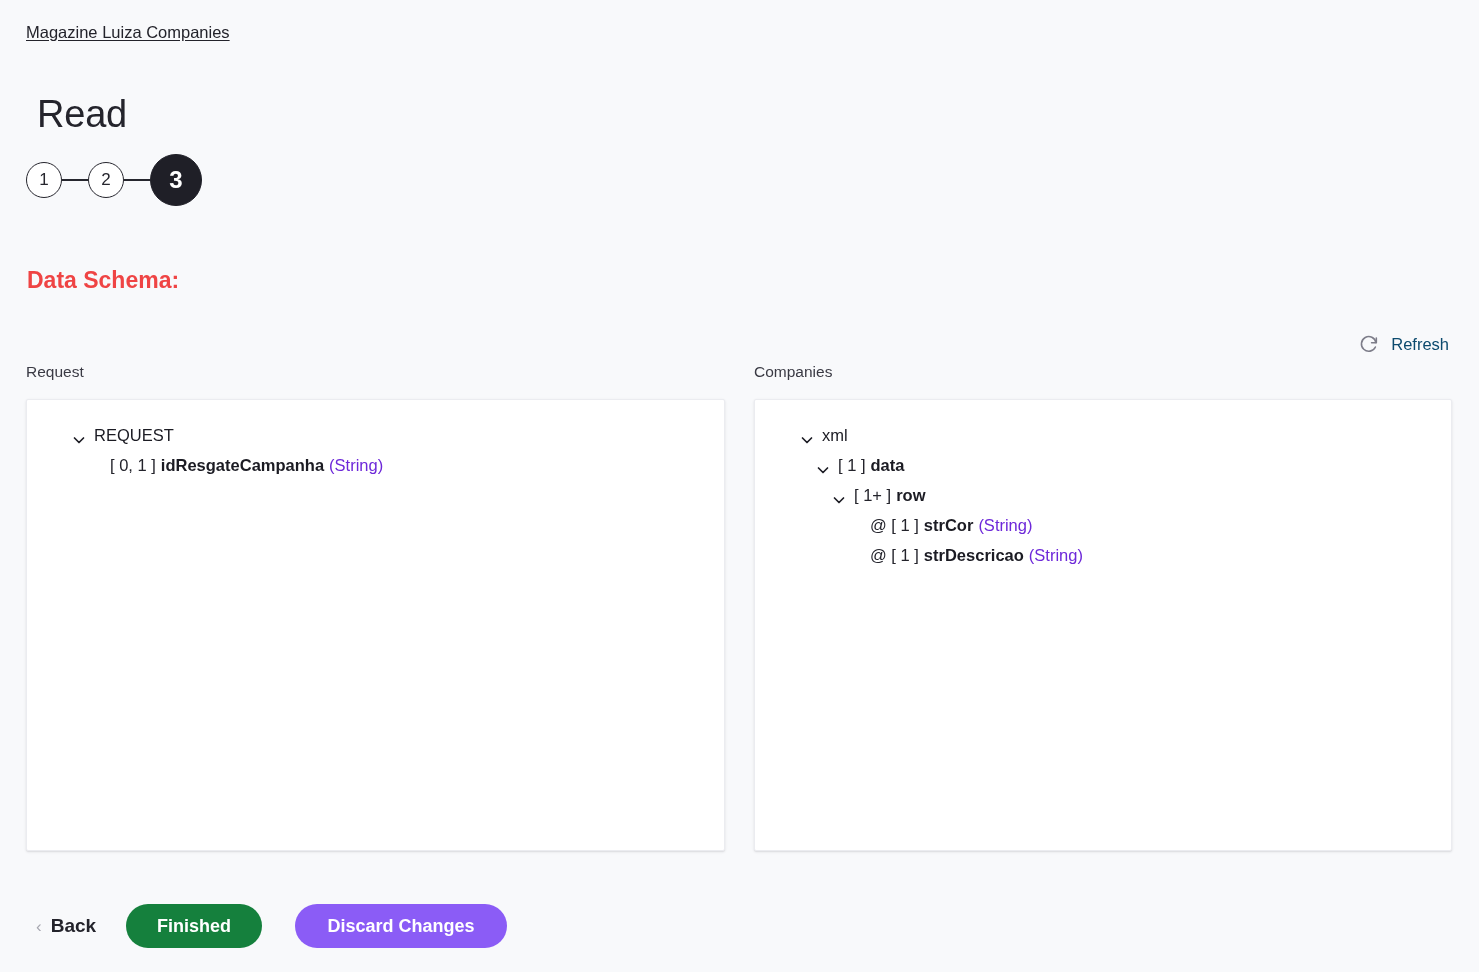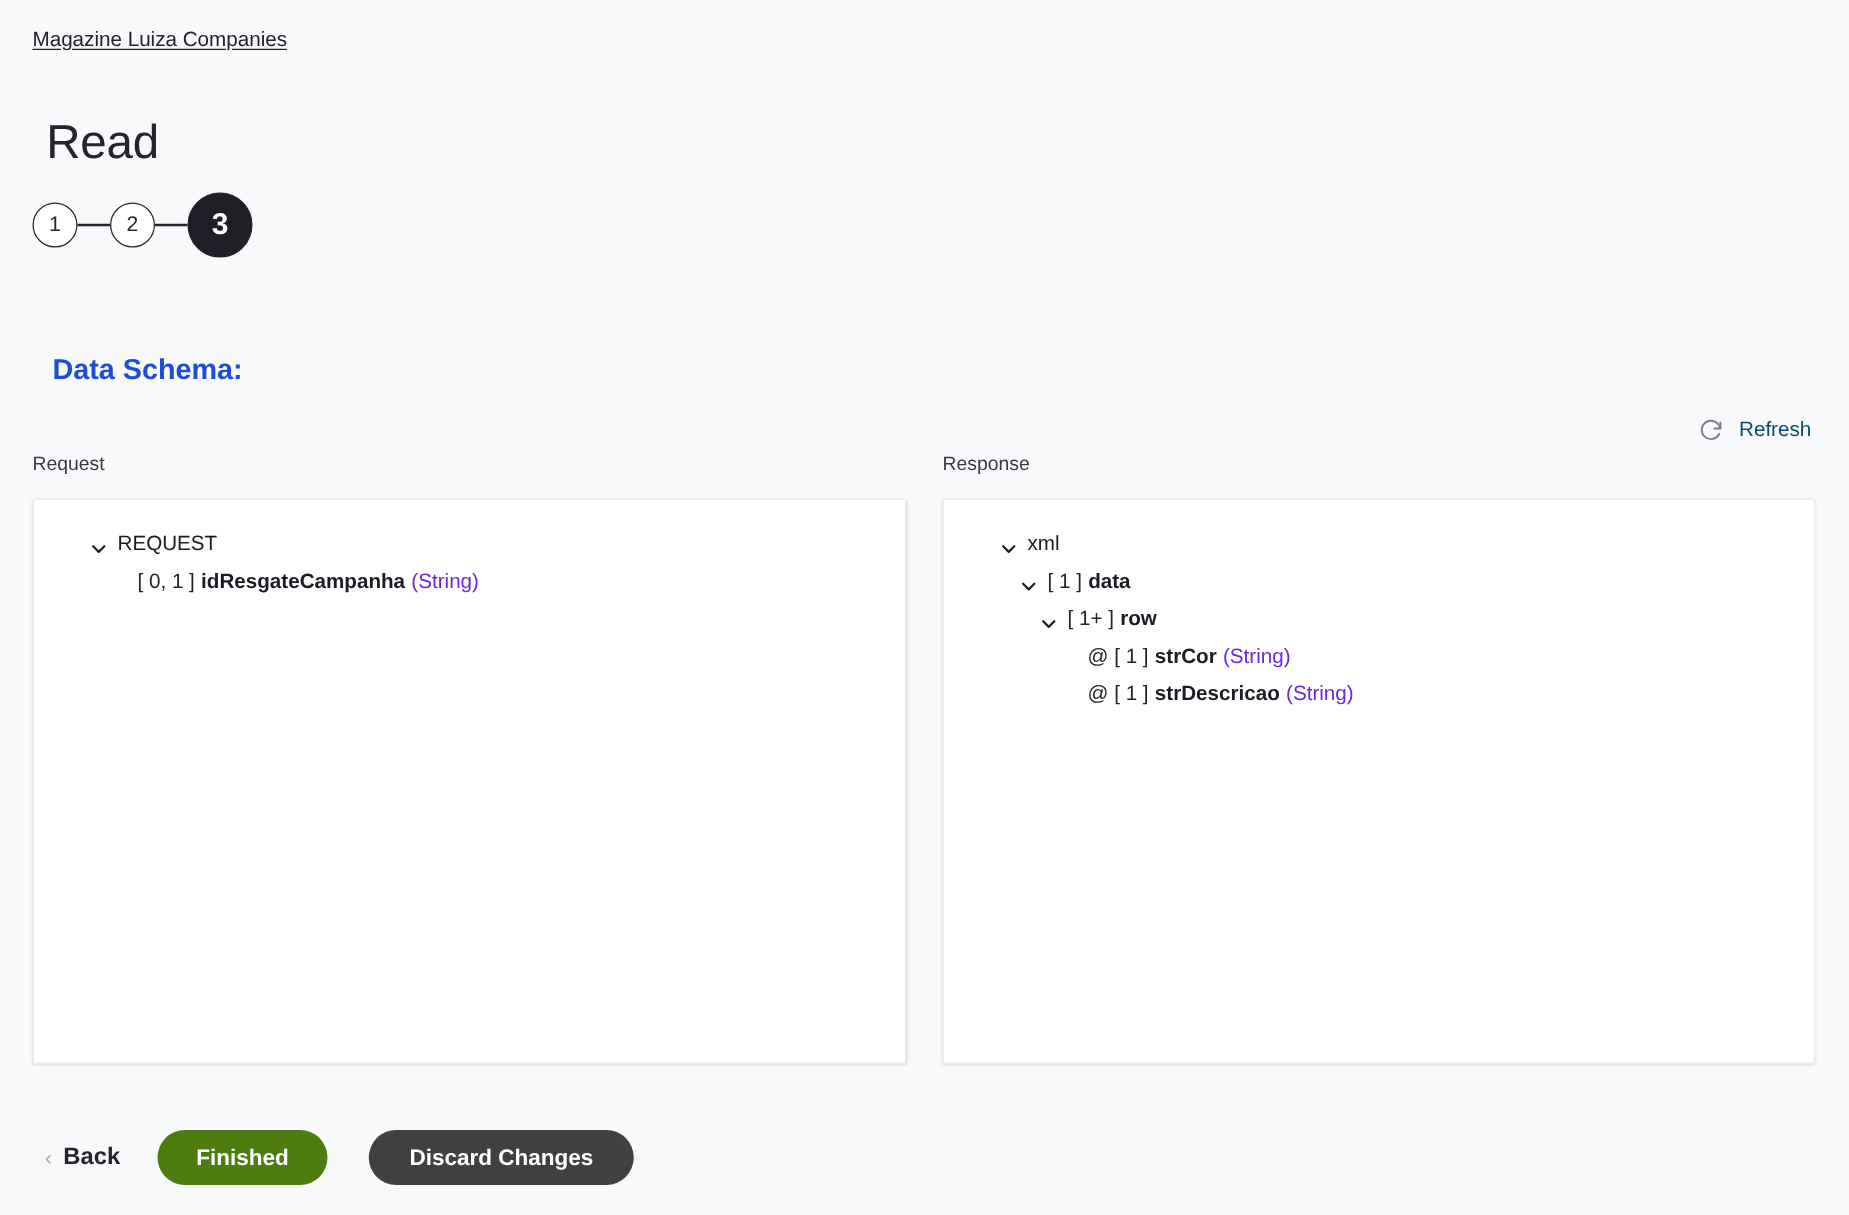--- a/index.html
+++ b/index.html
@@ -86,25 +86,25 @@
     height: 1.8px;
     background: #26262e;
     flex: 0 0 auto;
   }
 
   
   .section-title {
     position: absolute;
     left: 26px;
     top: 263px;
-    margin: 16px;
+    margin: 1px;
     font-size: 23px;
     font-weight: 700;
     line-height: 32px;
-    color: #1d4ed8;
+    color: #ef4444;
   }
 
   
   .refresh-btn {
     position: absolute;
     right: 28px;
     top: 331px;
     display: flex;
     align-items: center;
     gap: 11px;
@@ -220,26 +220,26 @@
     font-family: inherit;
     font-size: 18px;
     font-weight: 700;
     cursor: pointer;
     height: 44px;
     display: flex;
     align-items: center;
     justify-content: center;
   }
   .btn-finished {
-    background: #4d7c0f;
+    background: #15803d;
     margin-left: 30px;
     width: 136px;
   }
   .btn-discard {
-    background: #404040;
+    background: #8b5cf6;
     margin-left: 33px;
     width: 212px;
   }
 </style>
 </head>
 <body>
 
 <div class="page">
 
   <a class="breadcrumb">Magazine Luiza Companies</a>
@@ -283,21 +283,21 @@
       <div class="tree-row indent-2">
         <span class="chev-spacer"></span>
         <span class="node-prefix">[ 0, 1 ]</span>
         <span class="node-name bold">idResgateCampanha</span>
         <span class="node-type">(String)</span>
       </div>
 
     </div>
   </div>
 
-  <div class="schema-col-label label-response">Response</div>
+  <div class="schema-col-label label-response">Companies</div>
 
   <div class="schema-panel panel-response">
     <div class="tree">
 
       <div class="tree-row indent-1 clickable">
         <span class="chev">
           <svg viewBox="0 0 16 16" width="16" height="16" fill="none" stroke="currentColor" stroke-width="1.7" stroke-linecap="round" stroke-linejoin="round">
             <path d="M3.5 6 L8 10.5 L12.5 6"></path>
           </svg>
         </span>

